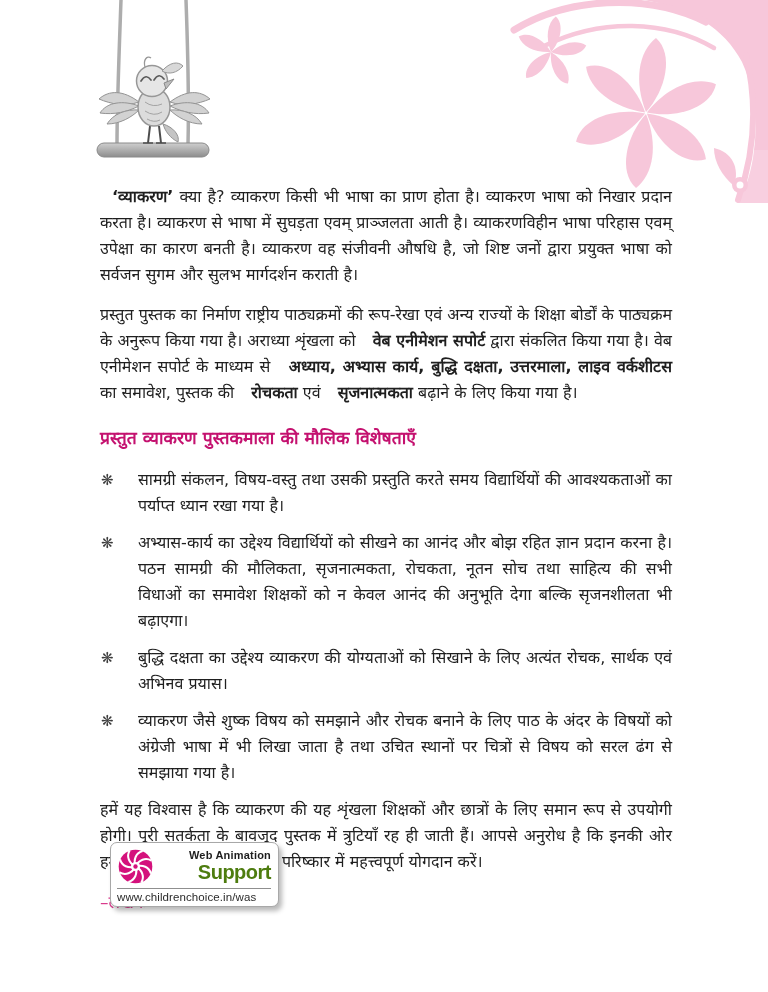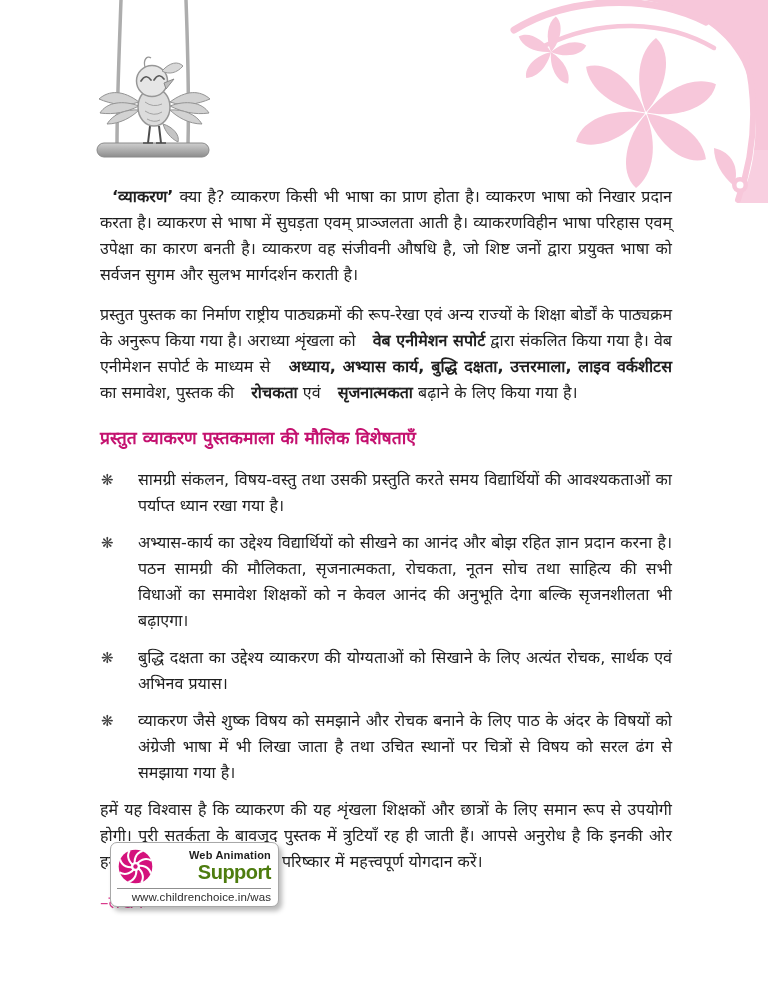--- a/index.html
+++ b/index.html
@@ -41,21 +41,21 @@
     font-family:"Liberation Sans",sans-serif;font-size:11px;color:#1d1d1d;
     font-weight:700;letter-spacing:0.2px;
   }
   .logo-line2{
     font-family:Liberation Sans, sans-serif;font-size:20px;line-height:24px;
     font-weight:700;color:#4d7c0f;margin-top:-1px;letter-spacing:-0.5px;
   }
   .logo-url{
     border-top:1.5px solid #8f8f8f;margin-top:3px;padding-top:2px;
     font-family:"Liberation Sans",sans-serif;font-size:11.5px;color:#2b2b2b;
-    text-align:right;letter-spacing:0.1px;
+    text-align:left;letter-spacing:0.1px;
   }
 </style>
 </head>
 <body>
 
 <div class="page">
 
   <svg class="floral" width="272" height="205" viewBox="0 0 272 205" aria-hidden="true">
     <g fill="#F7C7DA">
 

